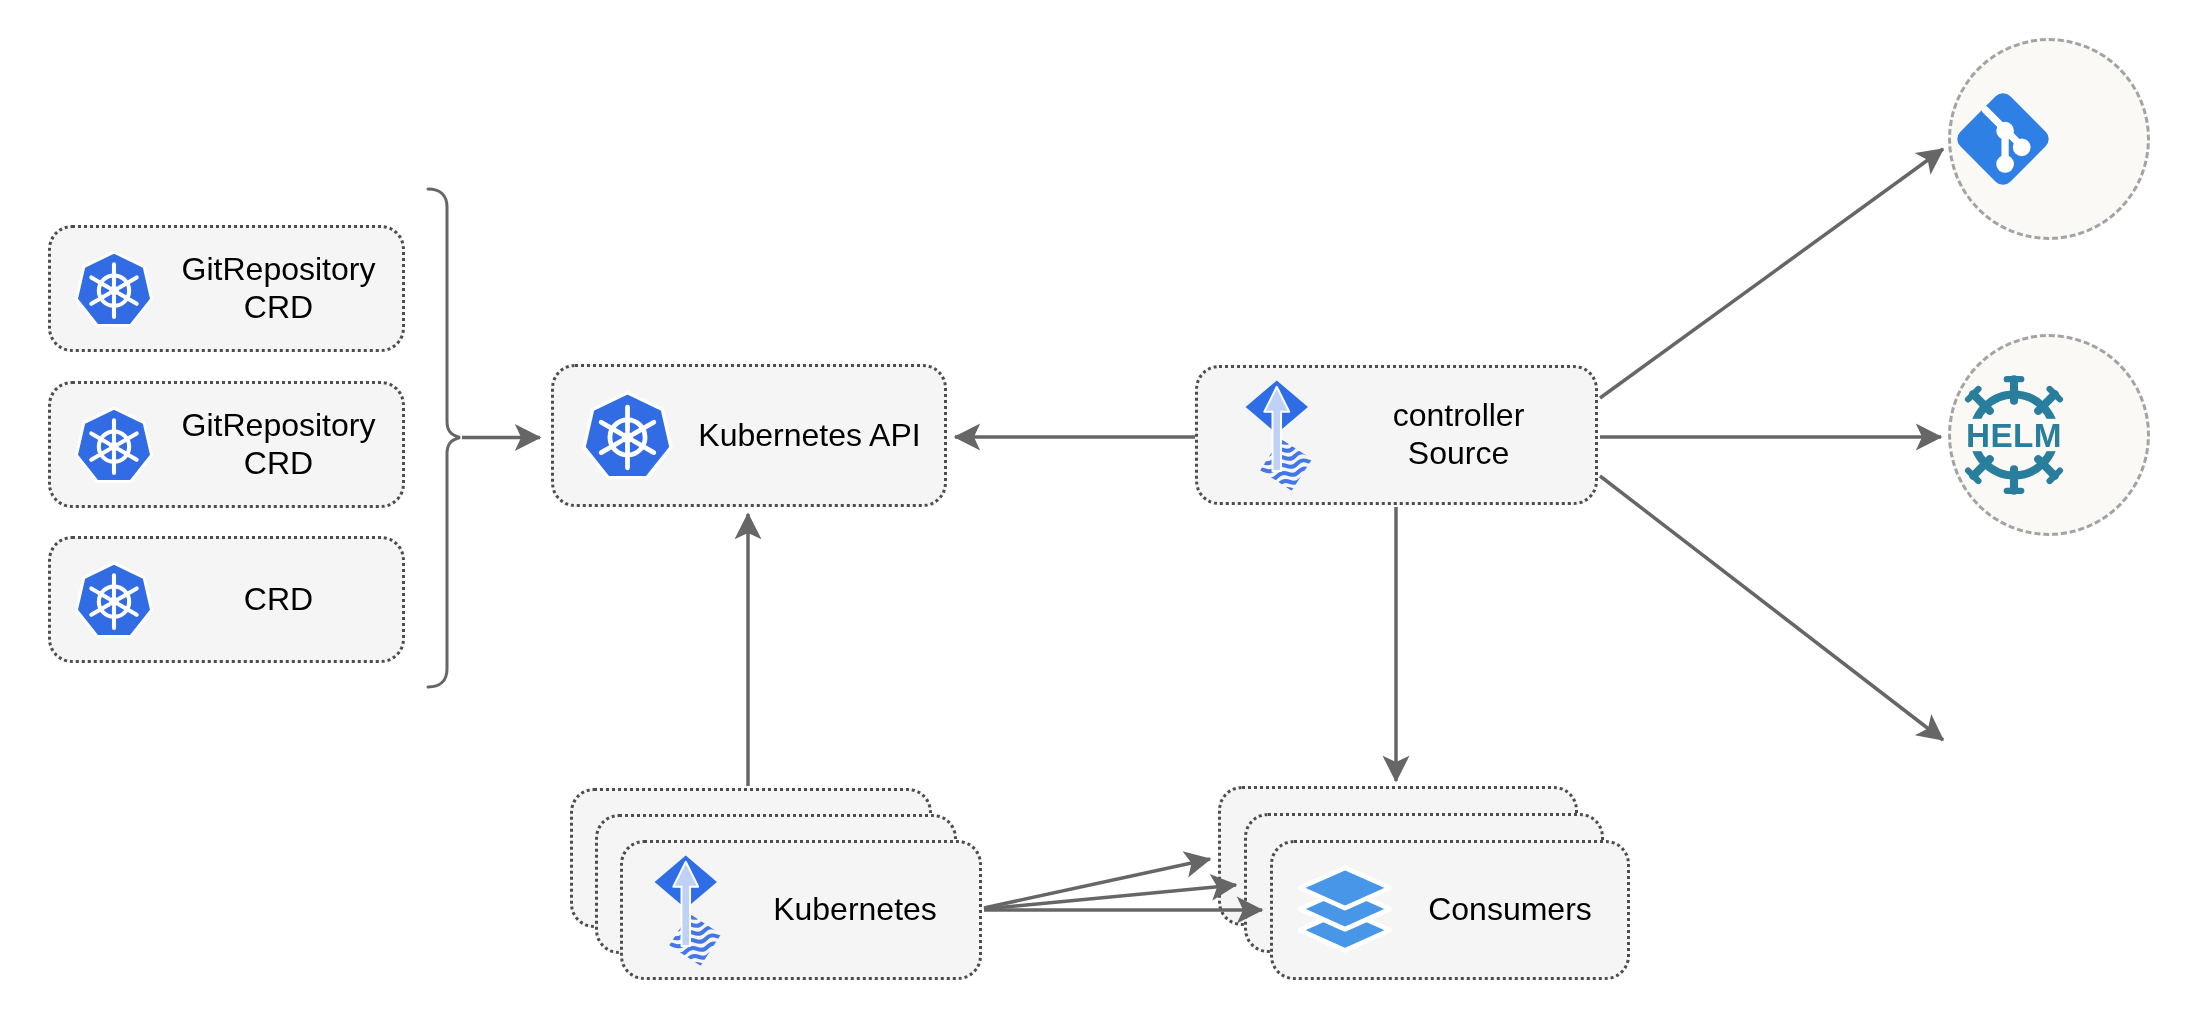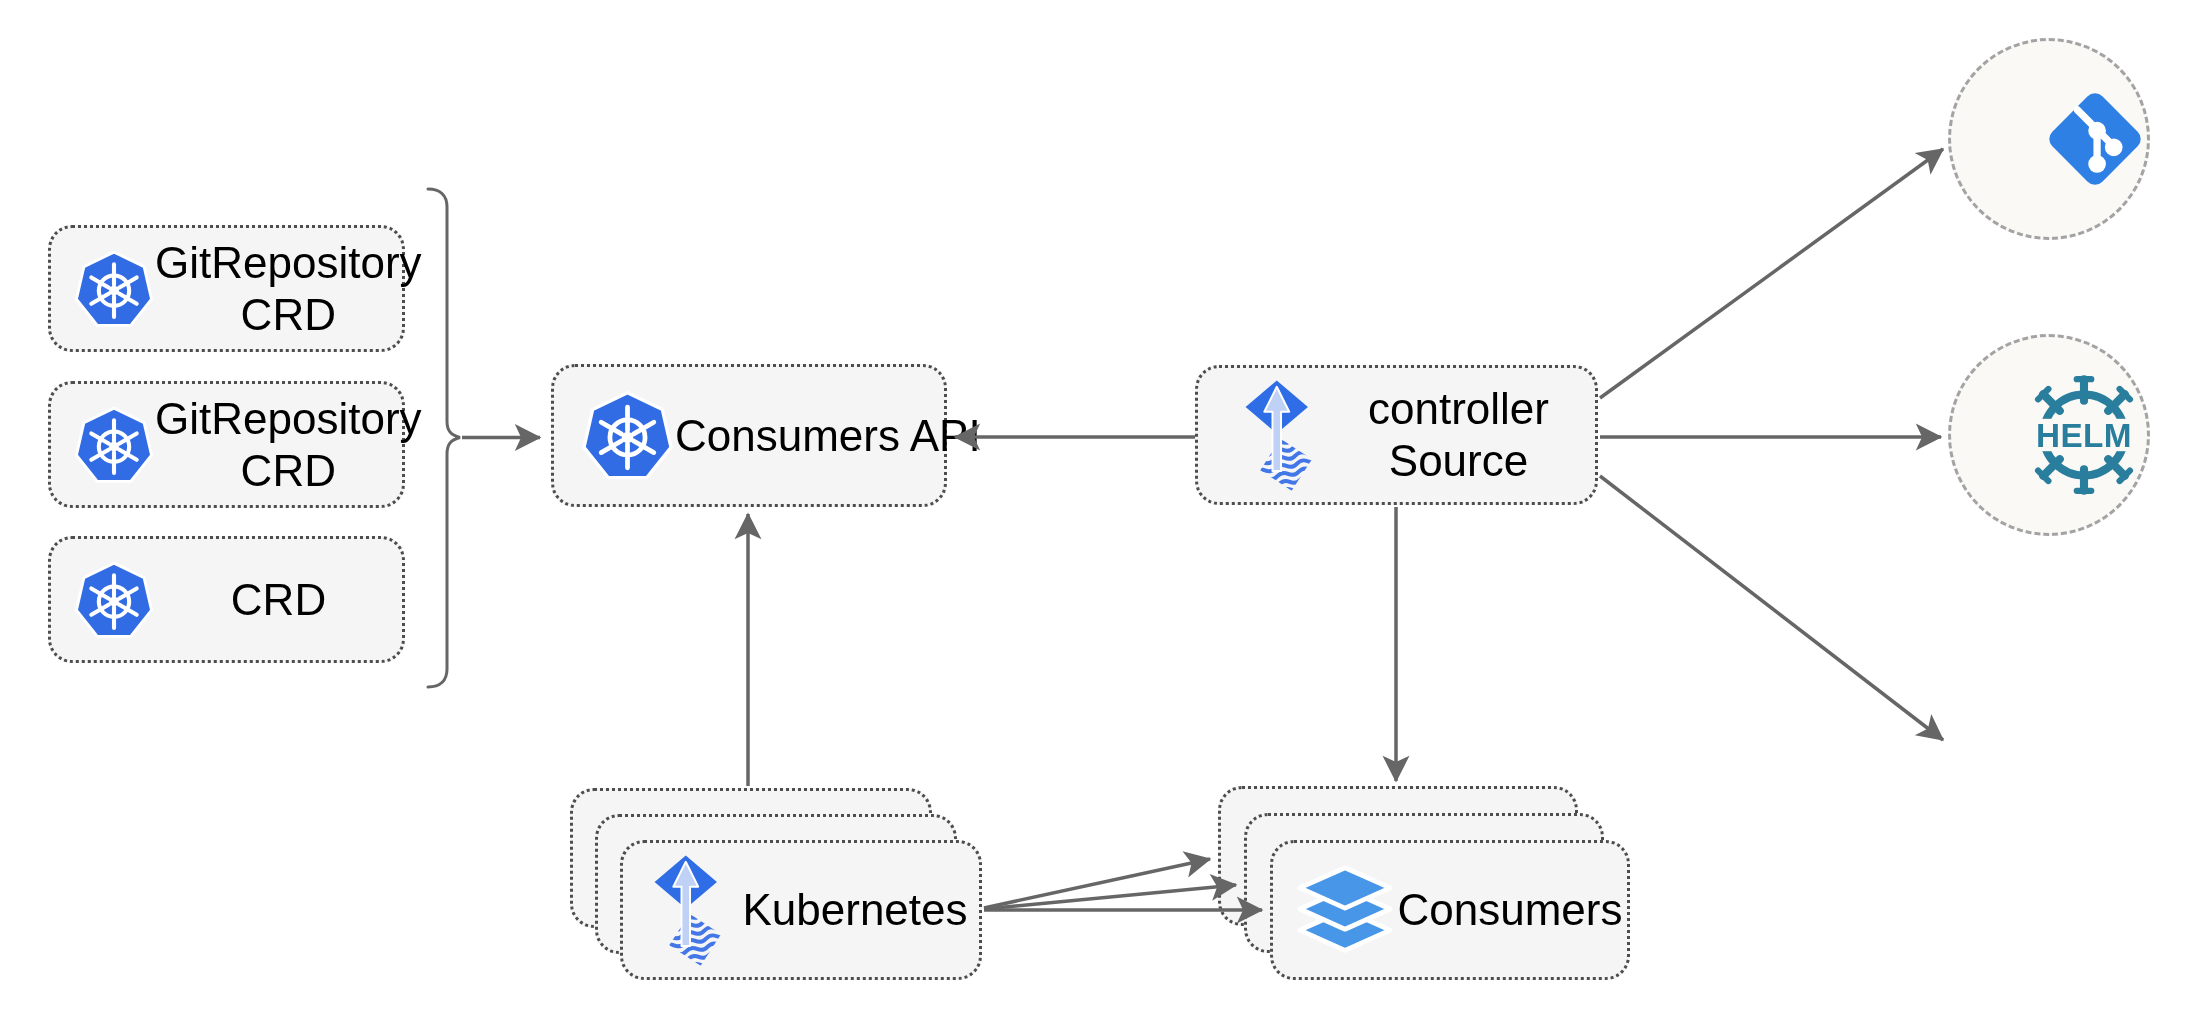--- a/index.html
+++ b/index.html
@@ -15,29 +15,29 @@
   }
   .node{
     position:absolute;background:var(--node-fill);border:3px dotted var(--node-border);
     border-radius:24px;display:flex;align-items:center;box-sizing:border-box;
   }
   .stack-box{
     position:absolute;background:var(--node-fill);border:3px dotted var(--node-border);
     border-radius:24px;box-sizing:border-box;
   }
   .label{
-    font-size:44px;line-height:1.18;text-align:center;color:var(--text);
+    font-size:32px;line-height:1.18;text-align:center;color:var(--text);
     flex:1 1 auto;white-space:nowrap;
   }
   .label span{display:block;}
   .icon{flex:0 0 auto;display:block;}
   .src-circle{
     position:absolute;width:202px;height:202px;border-radius:50%;
     background:var(--circle-fill);border:3px dashed var(--circle-border);
-    display:flex;align-items:center;justify-content:flex-end;box-sizing:border-box;
+    display:flex;align-items:center;justify-content:flex-start;box-sizing:border-box;
   }
   .edges{position:absolute;left:0;top:0;pointer-events:none;}
   .edge{stroke:var(--arrow);stroke-width:3.5;fill:none;}
   .bracket{stroke:var(--arrow);stroke-width:3;fill:none;stroke-linecap:round;}
   .helm-text{font-family:"Liberation Sans",sans-serif;font-weight:800;font-size:37px;fill:var(--helm-teal);text-anchor:middle;letter-spacing:.5px;}
   .s3-text{font-family:"Liberation Sans",sans-serif;font-weight:800;font-size:47px;fill:#ffffff;text-anchor:middle;}
   .defs-svg{position:absolute;width:0;height:0;overflow:hidden;}
 </style>
 </head>
 <body>
@@ -157,21 +157,21 @@
     <div class="label">
       <span>CRD</span>
     </div>
   </div>
 
   <div class="node" style="left:551px;top:364px;width:396px;height:143px">
     <svg class="icon" style="width:95px;height:95px;margin-left:26px" viewBox="0 0 100 100">
         <use href="#sym-k8s"></use>
       </svg>
     <div class="label">
-      <span>Consumers API</span>
+      <span>Kubernetes API</span>
     </div>
   </div>
 
   <div class="node" style="left:1195px;top:365px;width:403px;height:140px">
     <svg class="icon" style="width:78px;height:113px;margin-left:46px" viewBox="0 0 100 145">
         <use href="#sym-flux"></use>
       </svg>
     <div class="label">
       <span>controller</span>
       <span>Source</span>

